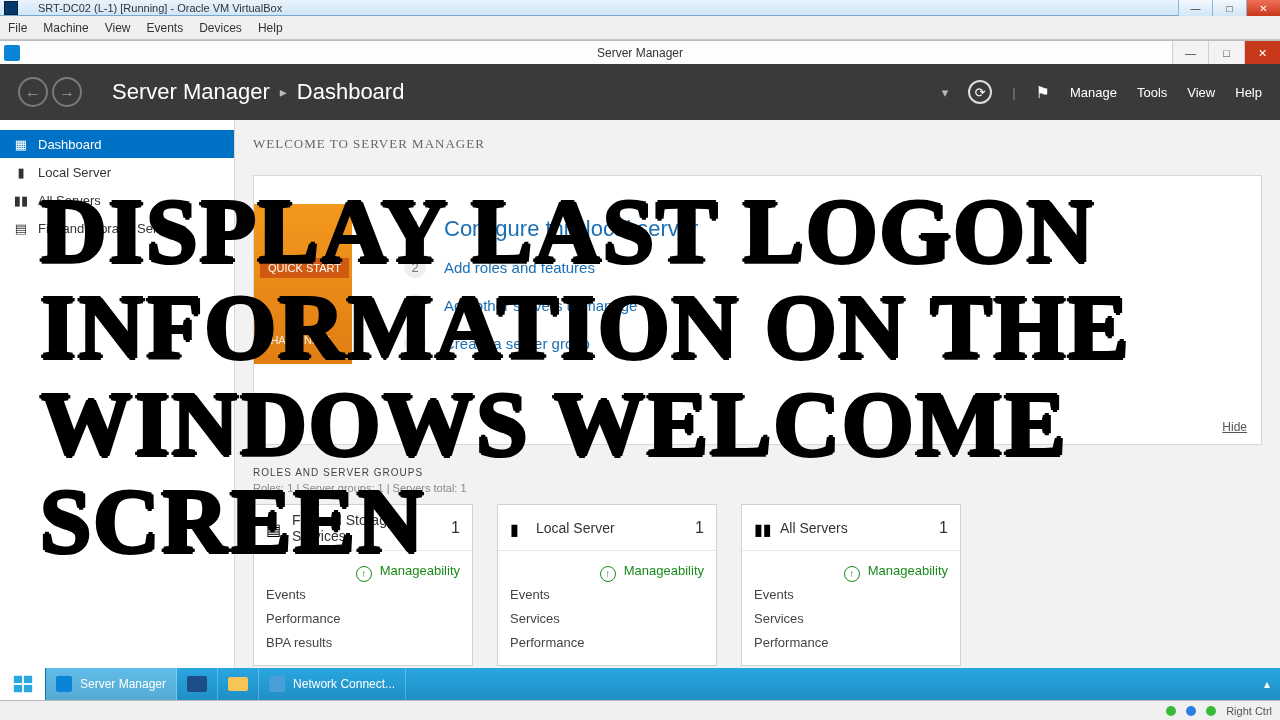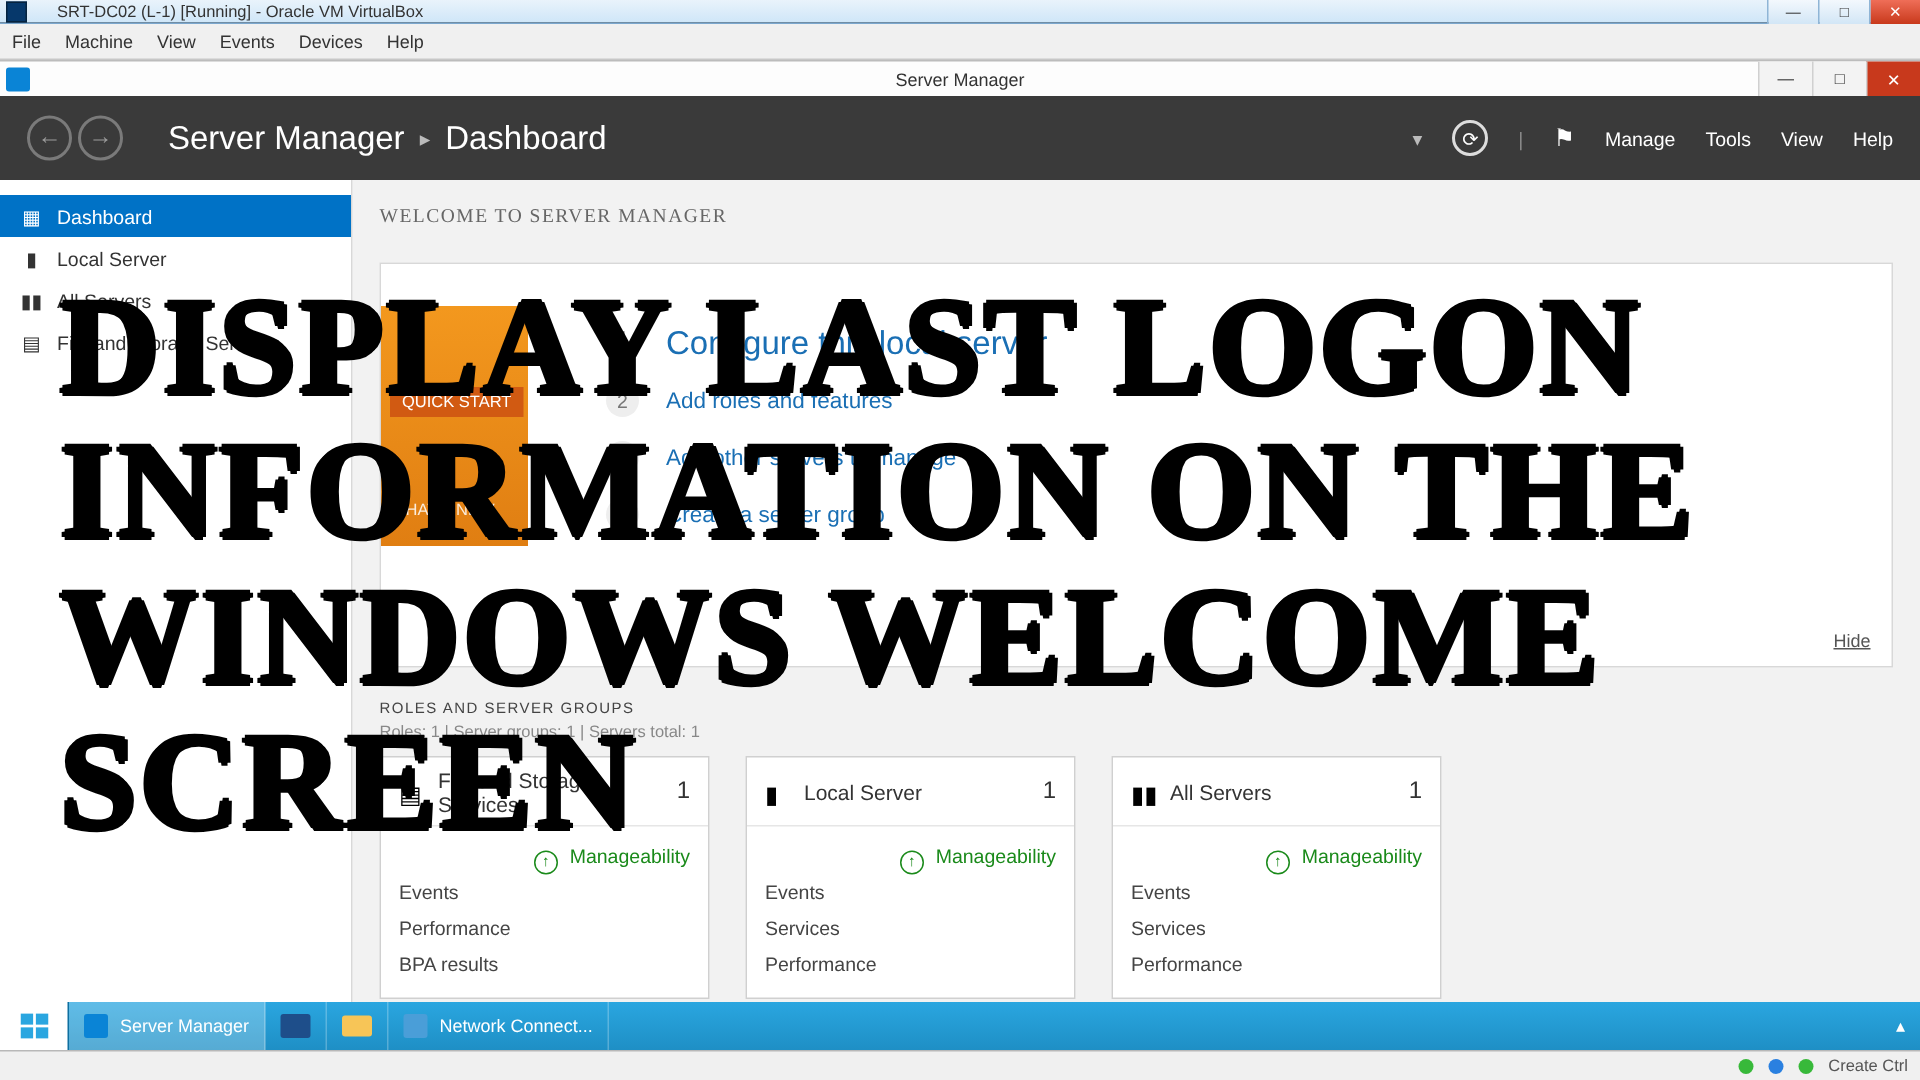--- a/index.html
+++ b/index.html
@@ -301,18 +301,18 @@
   </div>
   <div class="tray">
     <span>▴</span>
   </div>
 </div>
 
 <div class="vb-status">
   <span class="led"></span>
   <span class="led" style="background:#2a80e0"></span>
   <span class="led" style="background:#38b93a"></span>
-  <span>Create Ctrl</span>
+  <span>Right Ctrl</span>
 </div>
 
 <div class="overlay">
   <div class="txt">Display Last Logon Information on the Windows Welcome Screen</div>
 </div>
 
 </body></html>

